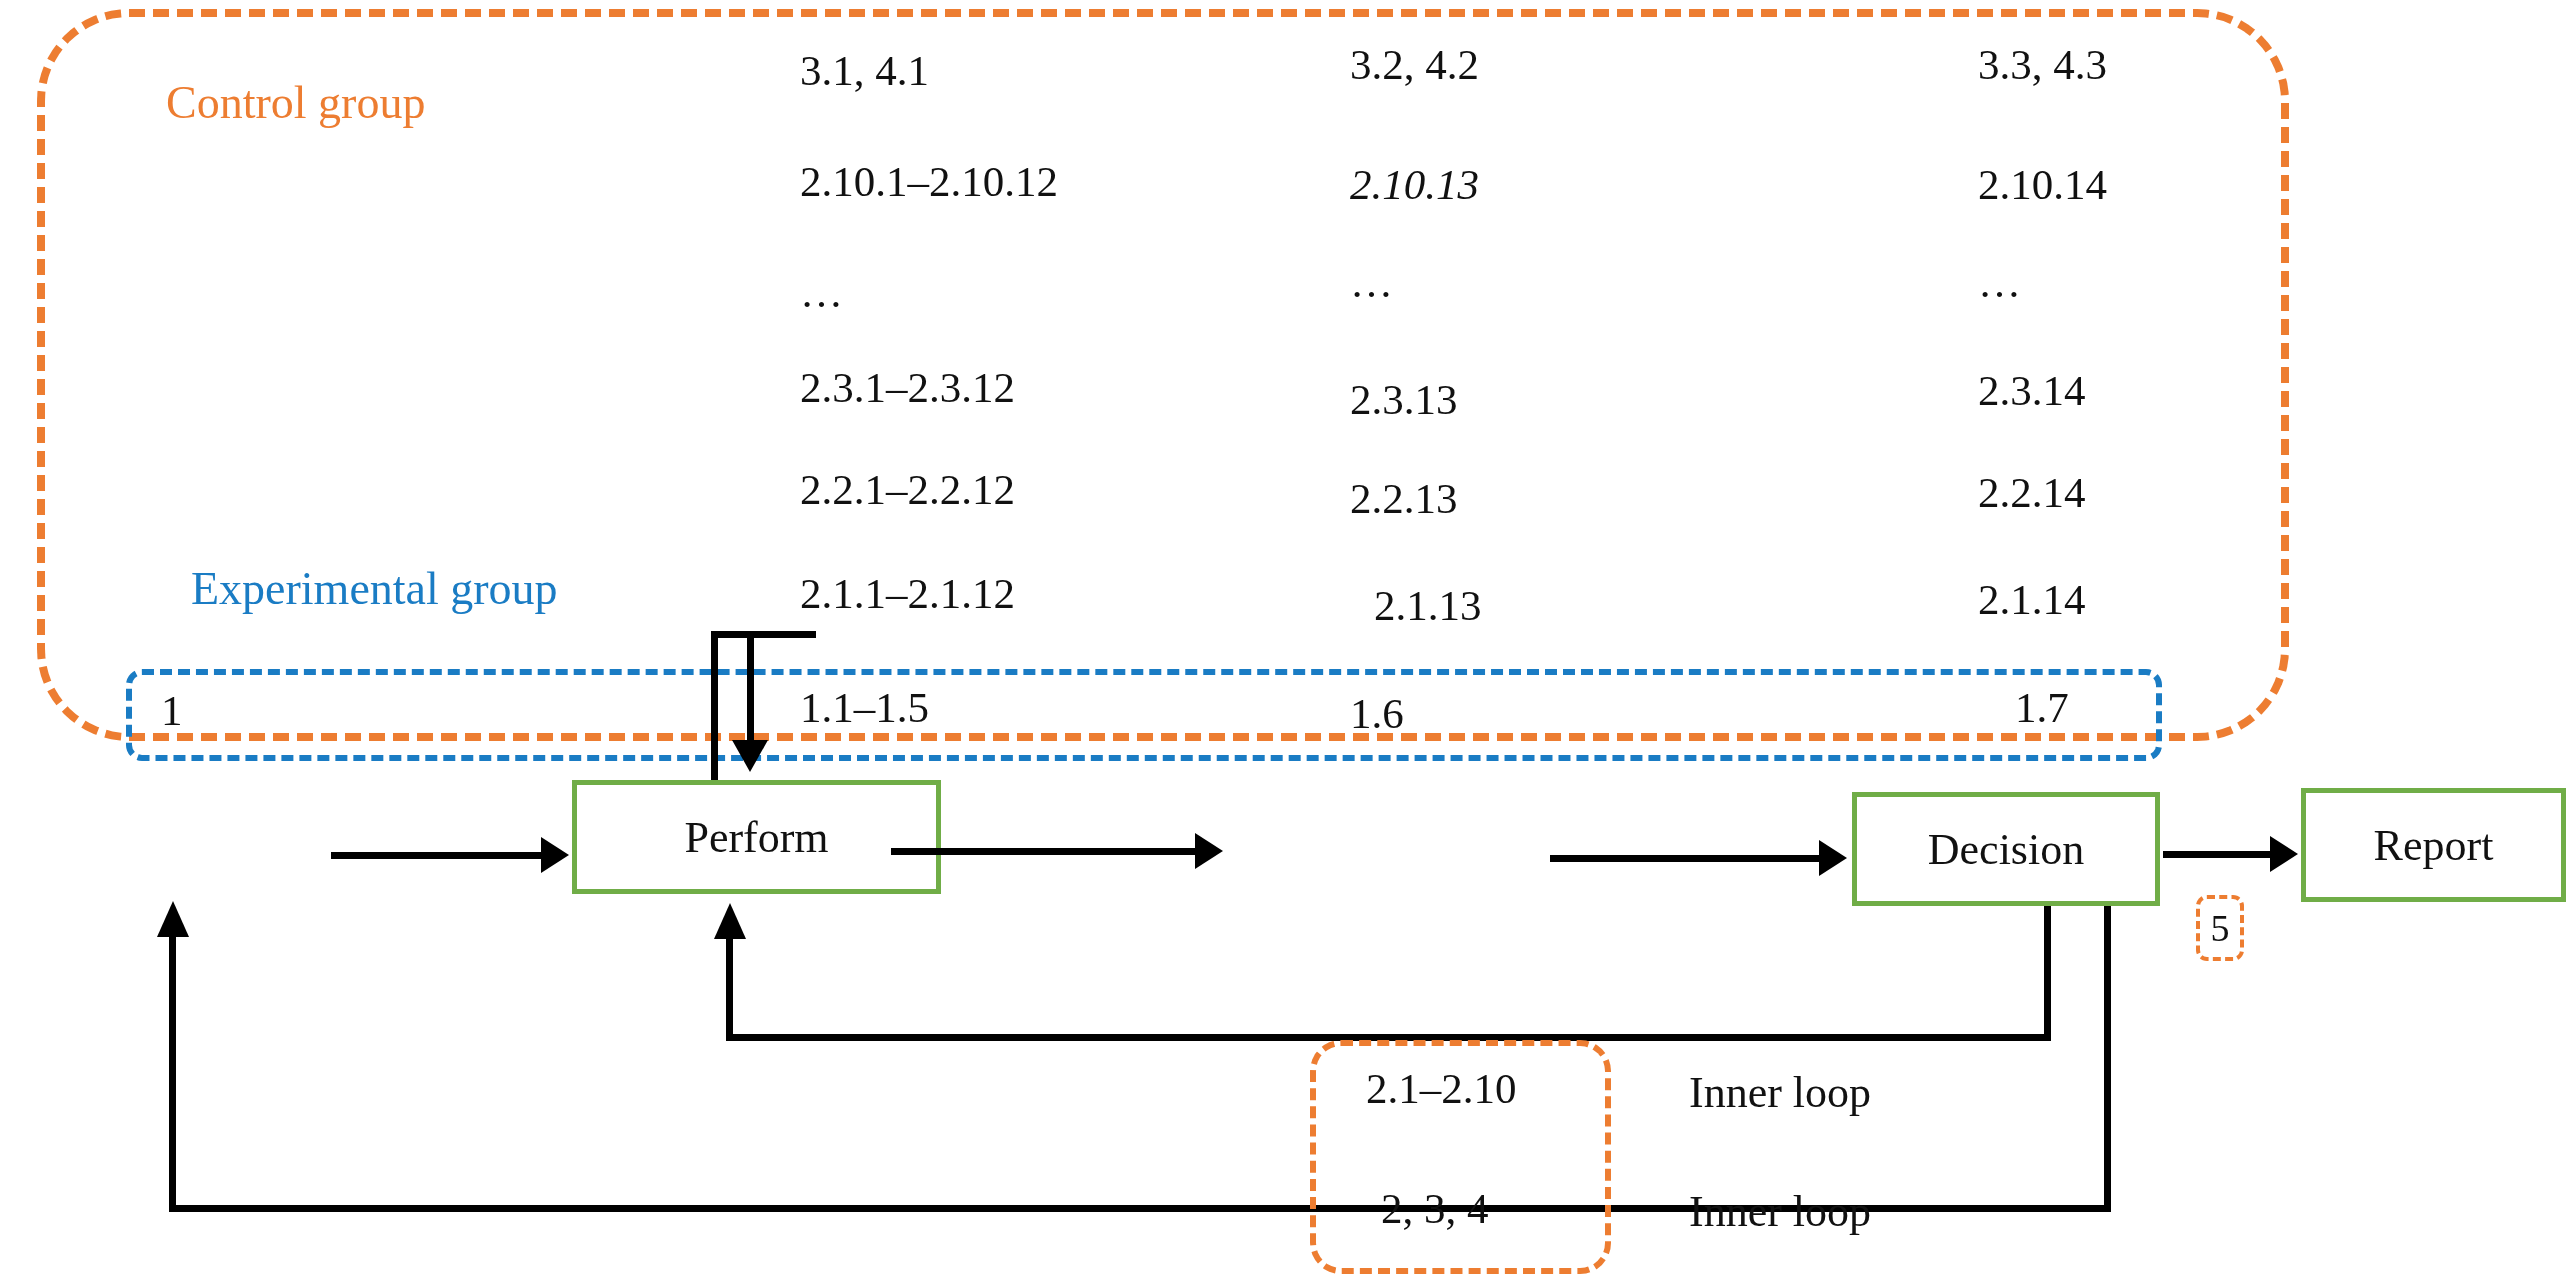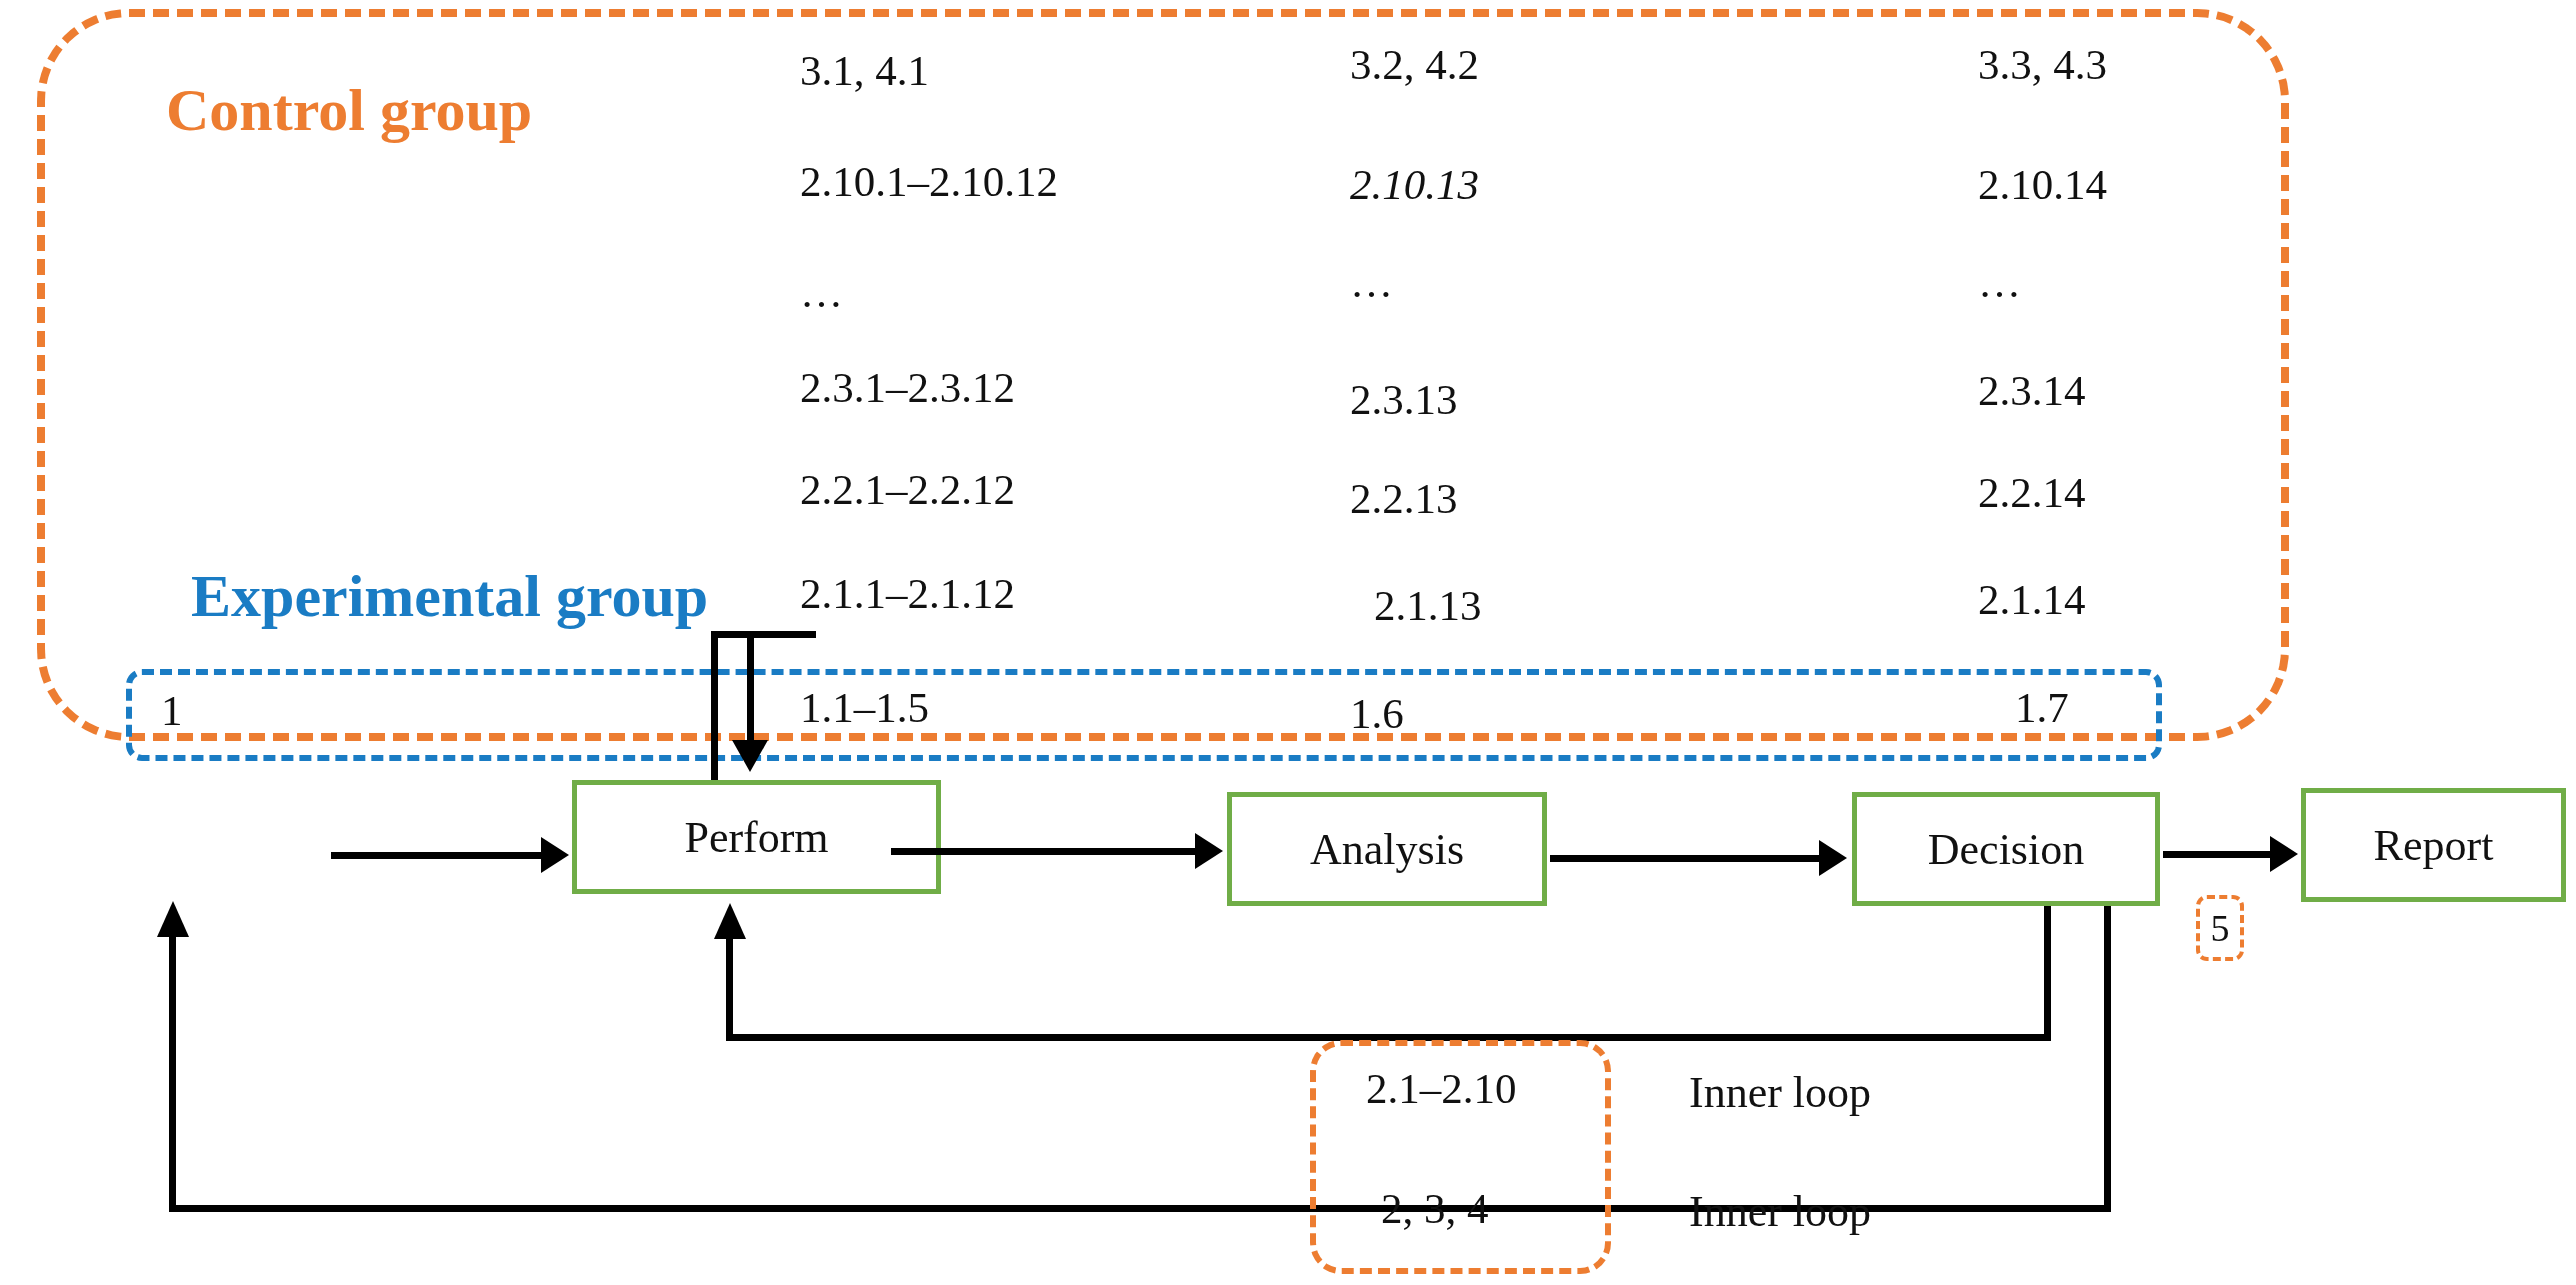--- a/index.html
+++ b/index.html
@@ -12,21 +12,21 @@
   .ctrl-box{
     left:37px;top:8.6px;width:2252px;height:732px;
     border:8px dashed #ED7D31;border-radius:92px;box-sizing:border-box;
   }
   .exp-box{
     left:126px;top:669px;width:2036px;height:92px;
     border:6.8px dashed #1A7CC4;border-radius:16px;box-sizing:border-box;
   }
 
   
-  .grp-label{font-size:60px;line-height:1;white-space:nowrap;font-weight:bold;}
+  .grp-label{font-size:46px;line-height:1;white-space:nowrap;}
   .ctrl-label{left:166px;top:80px;color:#ED7D31;}
   .exp-label{left:191px;top:566px;color:#1A7CC4;}
 
   
   .cell{font-size:43px;color:#111;white-space:nowrap;line-height:1;}
 
   
   .flowbox{
     border:5.5px solid #70AD47;background:#fff;box-sizing:border-box;
     display:flex;align-items:center;justify-content:center;
@@ -109,23 +109,20 @@
   <div class="abs vline" style="left:711px;top:631px;height:157px;"></div>
   <div class="abs hline" style="left:711px;top:631px;width:105px;"></div>
   <div class="abs vline" style="left:747px;top:631px;height:114px;"></div>
   <div class="abs ah-down" style="left:732px;top:740px;"></div>
 
 
   <div class="abs flowbox" style="left:572px;top:780px;width:369px;height:114px;">
     <span>Perform</span>
   </div>
 
-  <div class="abs flowbox" style="left:1227px;top:792px;width:320px;height:114px;">
-    <span>Analysis</span>
-  </div>
 
   <div class="abs flowbox" style="left:2301px;top:788px;width:265px;height:114px;">
     <span>Report</span>
   </div>
 
   <div class="abs flowbox" style="left:1852px;top:792px;width:308px;height:114px;">
     <span>Decision</span>
   </div>
 
   <div class="abs hline" style="left:331px;top:852px;width:212px;"></div>

